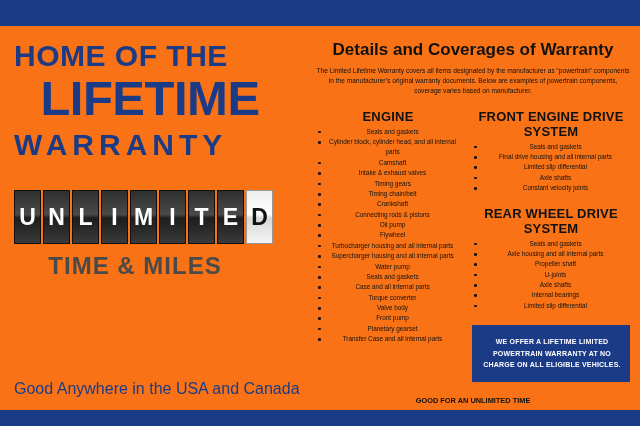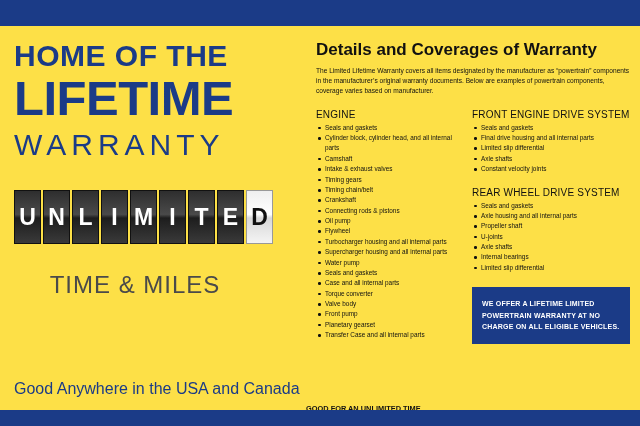--- a/index.html
+++ b/index.html
@@ -10,21 +10,21 @@
     width: 640px;
     height: 426px;
     background: #ffffff;
     font-family: "Liberation Sans", sans-serif;
     overflow: hidden;
   }
   .page {
     position: relative;
     width: 640px;
     height: 426px;
-    background: #fde047;
+    background: #f97316;
     box-sizing: border-box;
   }
   .top-bar {
     position: absolute;
     left: 0; top: 0;
     width: 640px;
     height: 26px;
     background: #1b3b87;
   }
   .bottom-bar {
@@ -53,24 +53,25 @@
     white-space: nowrap;
   }
   .hof-line2 {
     font-size: 49px;
     font-weight: bold;
     color: #1b3b87;
     letter-spacing: -0.5px;
     line-height: 1.0;
     margin: 2px 0 0 0;
     white-space: nowrap;
+    text-align: center;
   }
   .hof-line3 {
     font-size: 30px;
-    font-weight: normal;
+    font-weight: bold;
     color: #1b3b87;
     letter-spacing: 5px;
     line-height: 1.05;
     margin: 6px 0 0 0;
     white-space: nowrap;
   }
   .unlimited-wrap {
     margin-top: 30px;
     position: relative;
     height: 62px;
@@ -93,23 +94,23 @@
     justify-content: center;
     border: 1px solid #111;
     box-sizing: border-box;
   }
   .tile.last {
     background: linear-gradient(to bottom, #efefef 0%, #ffffff 45%, #d8d8d8 52%, #f4f4f4 100%);
     color: #111111;
     border-color: #999;
   }
   .time-miles {
-    margin-top: 19px;
+    margin-top: 0;
     font-size: 24px;
-    font-weight: normal;
+    font-weight: bold;
     color: #4a4a4a;
     letter-spacing: 1px;
     text-align: center;
     padding-right: 30px;
   }
   .good-anywhere {
     position: absolute;
     left: 14px;
     bottom: 12px;
     font-size: 16px;
@@ -118,20 +119,21 @@
     white-space: nowrap;
   }
   .right-col {
     position: absolute;
     left: 306px;
     top: 26px;
     right: 0;
     bottom: 16px;
     padding: 14px 10px 4px 10px;
     box-sizing: border-box;
+    text-align: center;
   }
   .details-title {
     font-size: 17px;
     font-weight: bold;
     color: #111111;
     margin: 0 0 6px 0;
   }
   .details-desc {
     font-size: 6.6px;
     line-height: 1.55;
@@ -140,22 +142,22 @@
     max-width: 318px;
   }
   .cols {
     display: flex;
     gap: 12px;
   }
   .col {
     width: 158px;
   }
   .sec-title {
-    font-size: 10px;
-    font-weight: normal;
+    font-size: 13px;
+    font-weight: bold;
     color: #111111;
     margin: 0 0 3px 0;
     letter-spacing: 0.2px;
   }
   .sec-title.spaced {
     margin-top: 12px;
   }
   ul.items {
     list-style: none;
     margin: 0 0 0 0;
@@ -189,21 +191,22 @@
   .promo-box div {
     font-size: 7px;
     font-weight: bold;
     line-height: 1.65;
     letter-spacing: 0.2px;
   }
   .bottom-note {
     position: absolute;
     left: 306px;
     right: 0;
-    bottom: 12px;
+    bottom: 20px;
+    text-align: center;
     font-size: 7.4px;
     font-weight: bold;
     color: #111111;
     line-height: 1.5;
   }
 </style>
 </head>
 <body>
 
 <div class="page">

